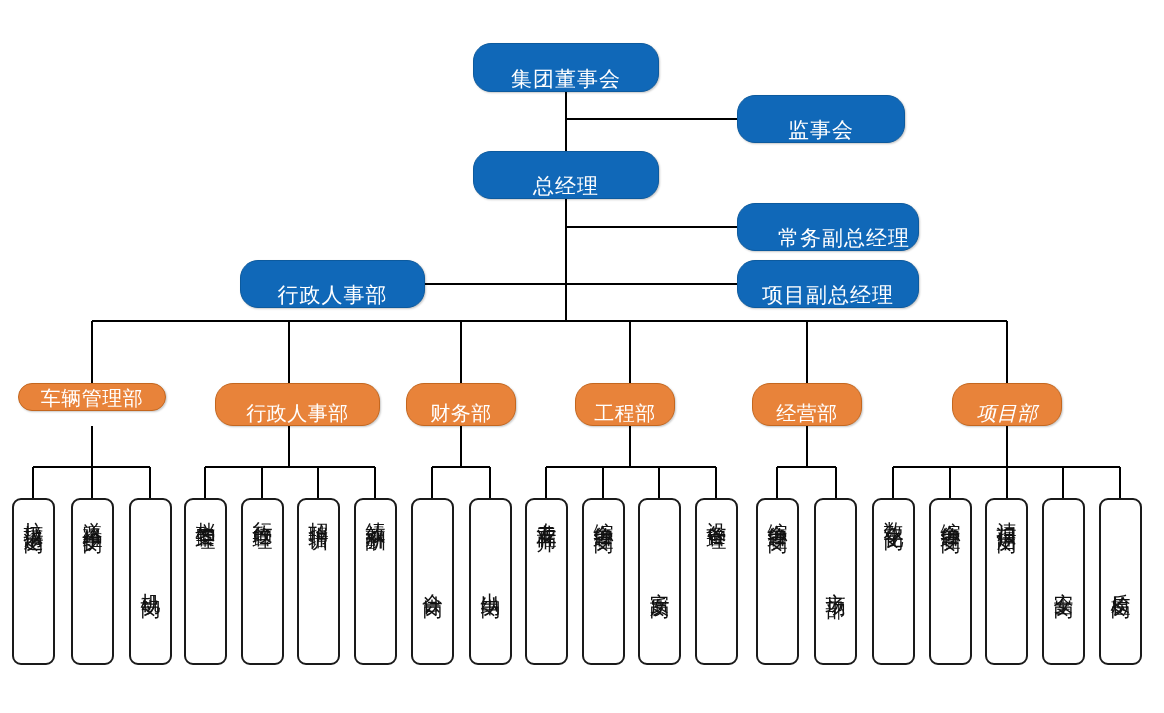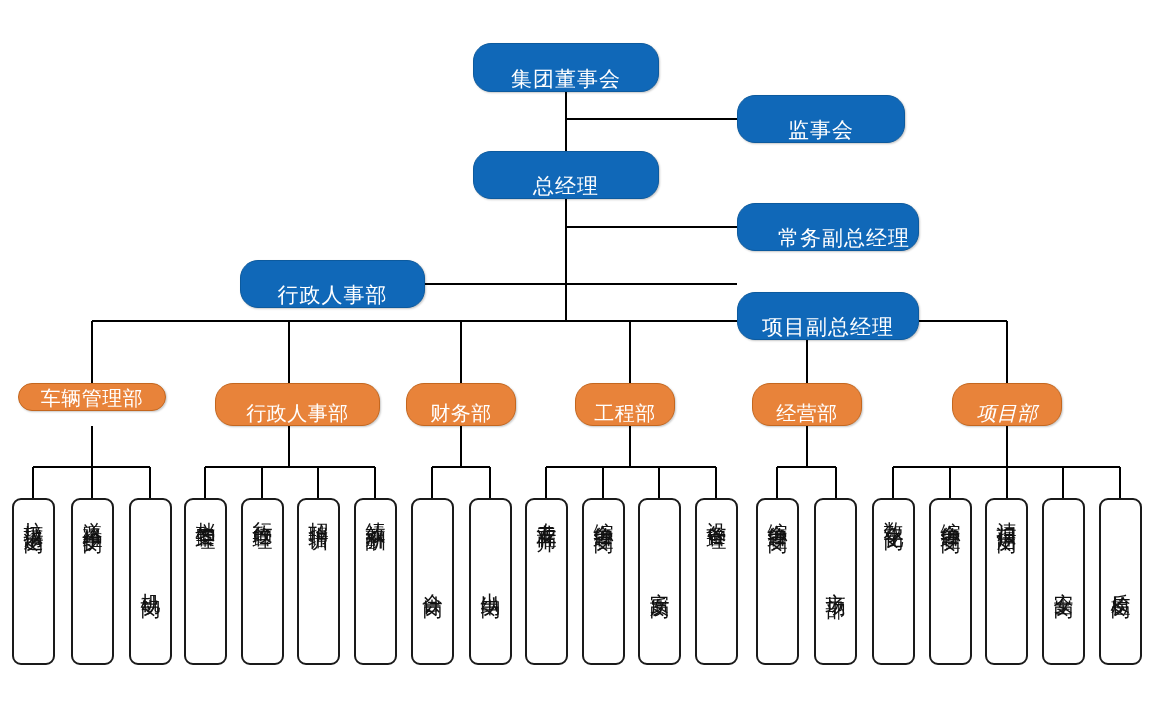--- a/index.html
+++ b/index.html
@@ -152,21 +152,21 @@
   </div>
 
   <div class="node blue" style="left:473px; top:151px; width:186px; height:48px;">
     <span>总经理</span>
   </div>
 
   <div class="node blue" style="left:737px; top:203px; width:182px; height:48px;padding-left:32px;">
     <span>常务副总经理</span>
   </div>
 
-  <div class="node blue" style="left:737px; top:260px; width:182px; height:48px;margin-top:32px;">
+  <div class="node blue" style="left:737px; top:260px; width:182px; height:48px;">
     <span>项目副总经理</span>
   </div>
 
   <div class="node blue" style="left:240px; top:260px; width:185px; height:48px;">
     <span>行政人事部</span>
   </div>
 
   <div class="node orange" style="left:18px; top:383px; width:148px; height:28px;">
     <span>车辆管理部</span>
   </div>

